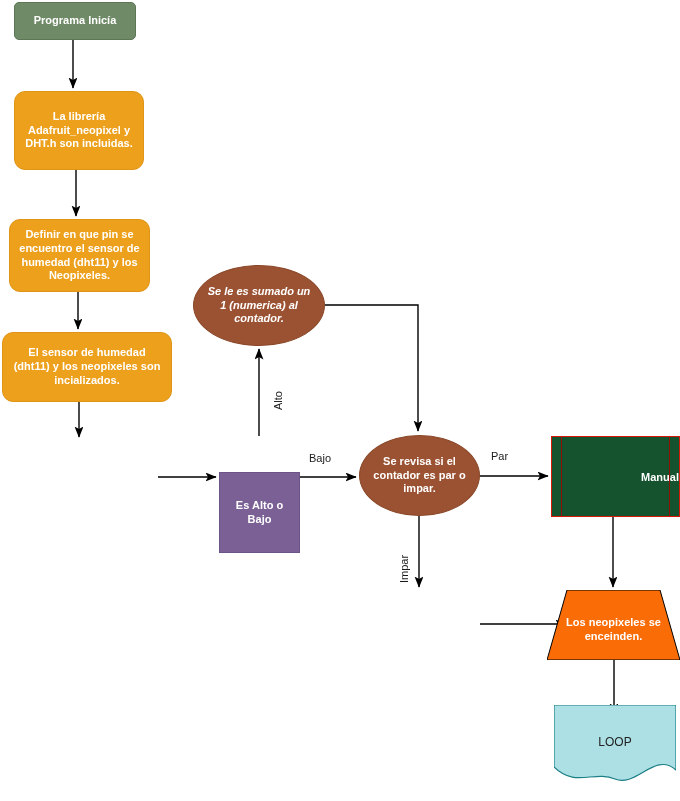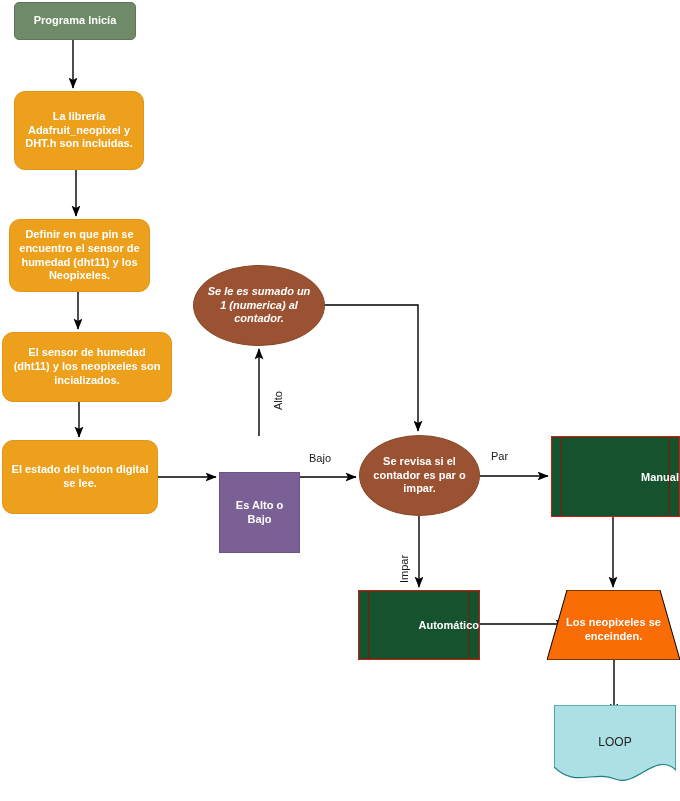--- a/index.html
+++ b/index.html
@@ -187,47 +187,39 @@
   </div>
 
   <div class="node node-proc" style="left:9px; top:219px; width:141px; height:73px;">
     <span>Definir en que pin se encuentro el sensor de humedad  (dht11) y los Neopixeles.</span>
   </div>
 
   <div class="node node-proc" style="left:2px; top:332px; width:170px; height:70px;">
     <span>El sensor de humedad (dht11) y los neopixeles son incializados.</span>
   </div>
 
-  <div class="node node-proc" style="left:2px; top:440px; width:156px; height:74px;">
-    <span>El estado del boton digital se lee.</span>
-  </div>
 
   <div class="ellipse" style="left:193px; top:265px; width:132px; height:81px;font-style:italic;">
     <span>Se le es sumado un 1 (numerica) al contador.</span>
   </div>
 
   <div class="node node-decision" style="left:219px; top:436px; width:81px; height:81px;margin-top:36px;">
     <span>Es Alto o Bajo</span>
   </div>
 
   <div class="ellipse" style="left:359px; top:435px; width:121px; height:81px;">
     <span>Se revisa si el contador es par o impar.</span>
   </div>
 
   <div class="predef" style="left:551px; top:436px; width:129px; height:81px;">
     <span class="bar l"></span>
     <span class="bar r"></span>
     <span class="ptext">Manual</span>
   </div>
 
-  <div class="predef" style="left:358px; top:590px; width:122px; height:70px;">
-    <span class="bar l"></span>
-    <span class="bar r"></span>
-    <span class="ptext">Automático</span>
-  </div>
 
   <div class="trapwrap" style="left:547px; top:590px; width:133px; height:80px;">
     <svg class="trapshape" width="133" height="70" viewBox="0 0 133 70">
       <polygon points="20,0 113,0 133,70 0,70" fill="#f96c06" stroke="#000000" stroke-width="1"></polygon>
     </svg>
     <span class="ttext">Los neopixeles se enceinden.</span>
   </div>
 
   <div class="docwrap" style="left:554px; top:705px; width:122px; height:79px;">
     <svg class="docshape" width="122" height="79" viewBox="0 0 122 79">

